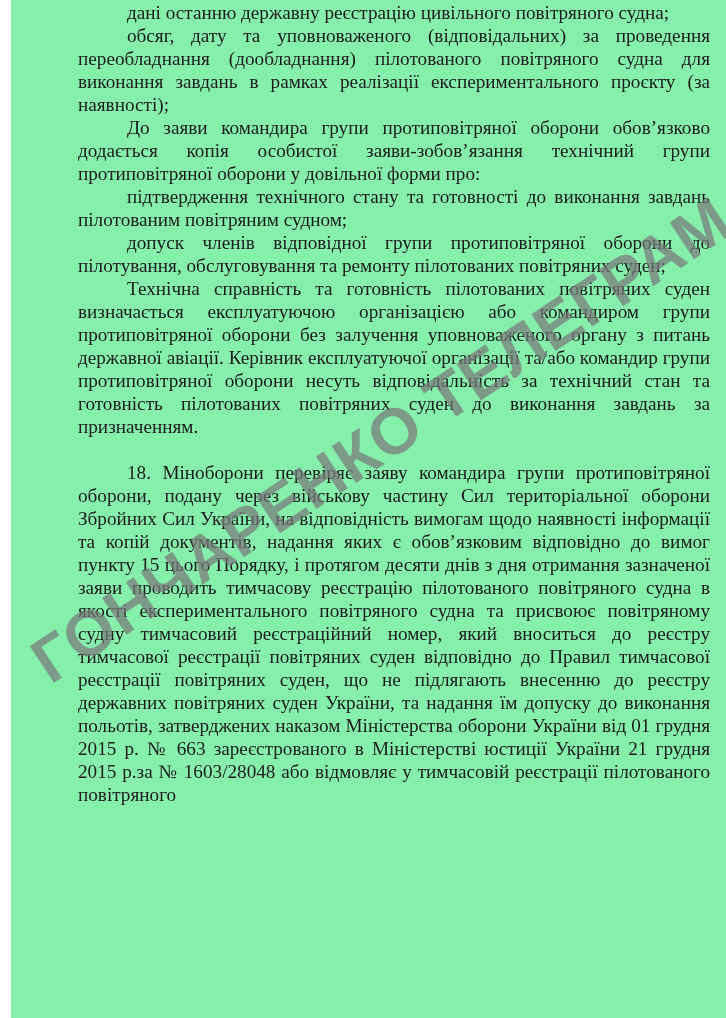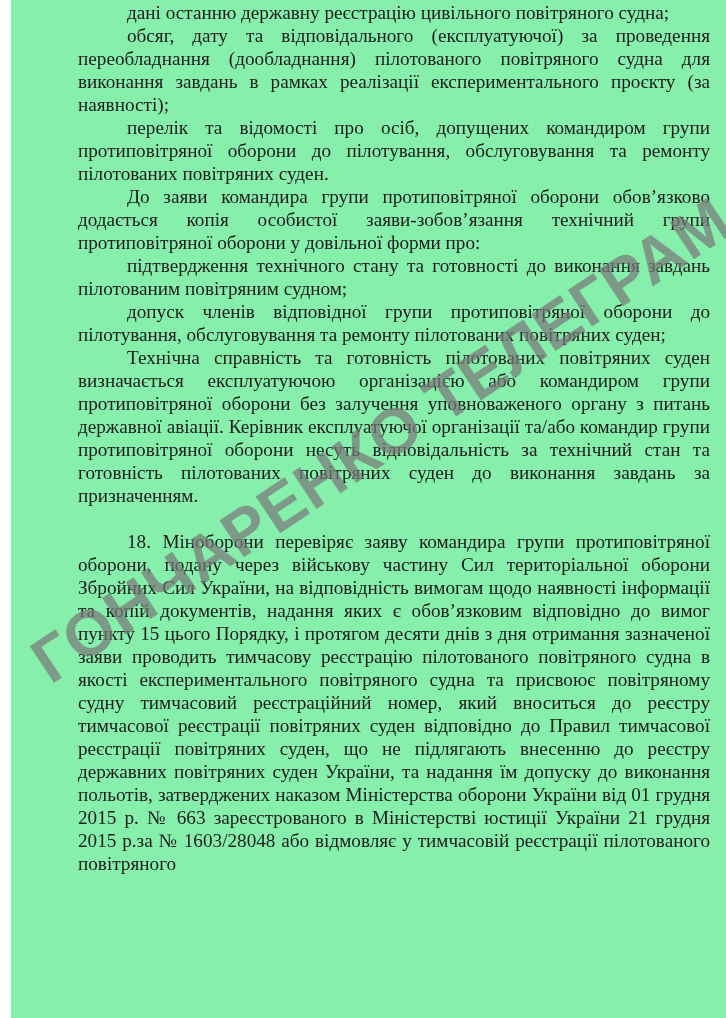--- a/index.html
+++ b/index.html
@@ -56,22 +56,21 @@
       pointer-events: none;
       line-height: 1;
     }
   </style>
 </head>
 <body>
 
 <div class="page">
   <div class="doc-body">
     <p class="para">дані останню державну реєстрацію цивільного повітряного судна;</p>
-    <p class="para">обсяг, дату та відповідального (експлуатуючої) за проведення переобладнання (дообладнання) пілотованого повітряного судна для виконання завдань в рамках реалізації експериментального проєкту (за наявності);</p>
-    <p class="para">перелік та відомості про осіб, допущених командиром групи протиповітряної оборони до пілотування, обслуговування та ремонту пілотованих повітряних суден.</p>
+    <p class="para">обсяг, дату та уповноваженого (відповідальних) за проведення переобладнання (дообладнання) пілотованого повітряного судна для виконання завдань в рамках реалізації експериментального проєкту (за наявності);</p>
     <p class="para">До заяви командира групи протиповітряної оборони обов’язково додається копія особистої заяви-зобов’язання технічний групи протиповітряної оборони у довільної форми про:</p>
     <p class="para">підтвердження технічного стану та готовності до виконання завдань пілотованим повітряним судном;</p>
     <p class="para">допуск членів відповідної групи протиповітряної оборони до пілотування, обслуговування та ремонту пілотованих повітряних суден;</p>
     <p class="para">Технічна справність та готовність пілотованих повітряних суден визначається експлуатуючою організацією або командиром групи протиповітряної оборони без залучення уповноваженого органу з питань державної авіації. Керівник експлуатуючої організації та/або командир групи протиповітряної оборони несуть відповідальність за технічний стан та готовність пілотованих повітряних суден до виконання завдань за призначенням.</p>
     <p class="para numbered">18. Міноборони перевіряє заяву командира групи протиповітряної оборони, подану через військову частину Сил територіальної оборони Збройних Сил України, на відповідність вимогам щодо наявності інформації та копій документів, надання яких є обов’язковим відповідно до вимог пункту 15 цього Порядку, і протягом десяти днів з дня отримання зазначеної заяви проводить тимчасову реєстрацію пілотованого повітряного судна в якості експериментального повітряного судна та присвоює повітряному судну тимчасовий реєстраційний номер, який вноситься до реєстру тимчасової реєстрації повітряних суден відповідно до Правил тимчасової реєстрації повітряних суден, що не підлягають внесенню до реєстру державних повітряних суден України, та надання їм допуску до виконання польотів, затверджених наказом Міністерства оборони України від 01 грудня 2015 р. № 663 зареєстрованого в Міністерстві юстиції України 21 грудня 2015 р.за № 1603/28048 або відмовляє у тимчасовій реєстрації пілотованого повітряного</p>
   </div>
   <div class="watermark">ГОНЧАРЕНКО ТЕЛЕГРАМ</div>
 </div>
 
 </body></html>

